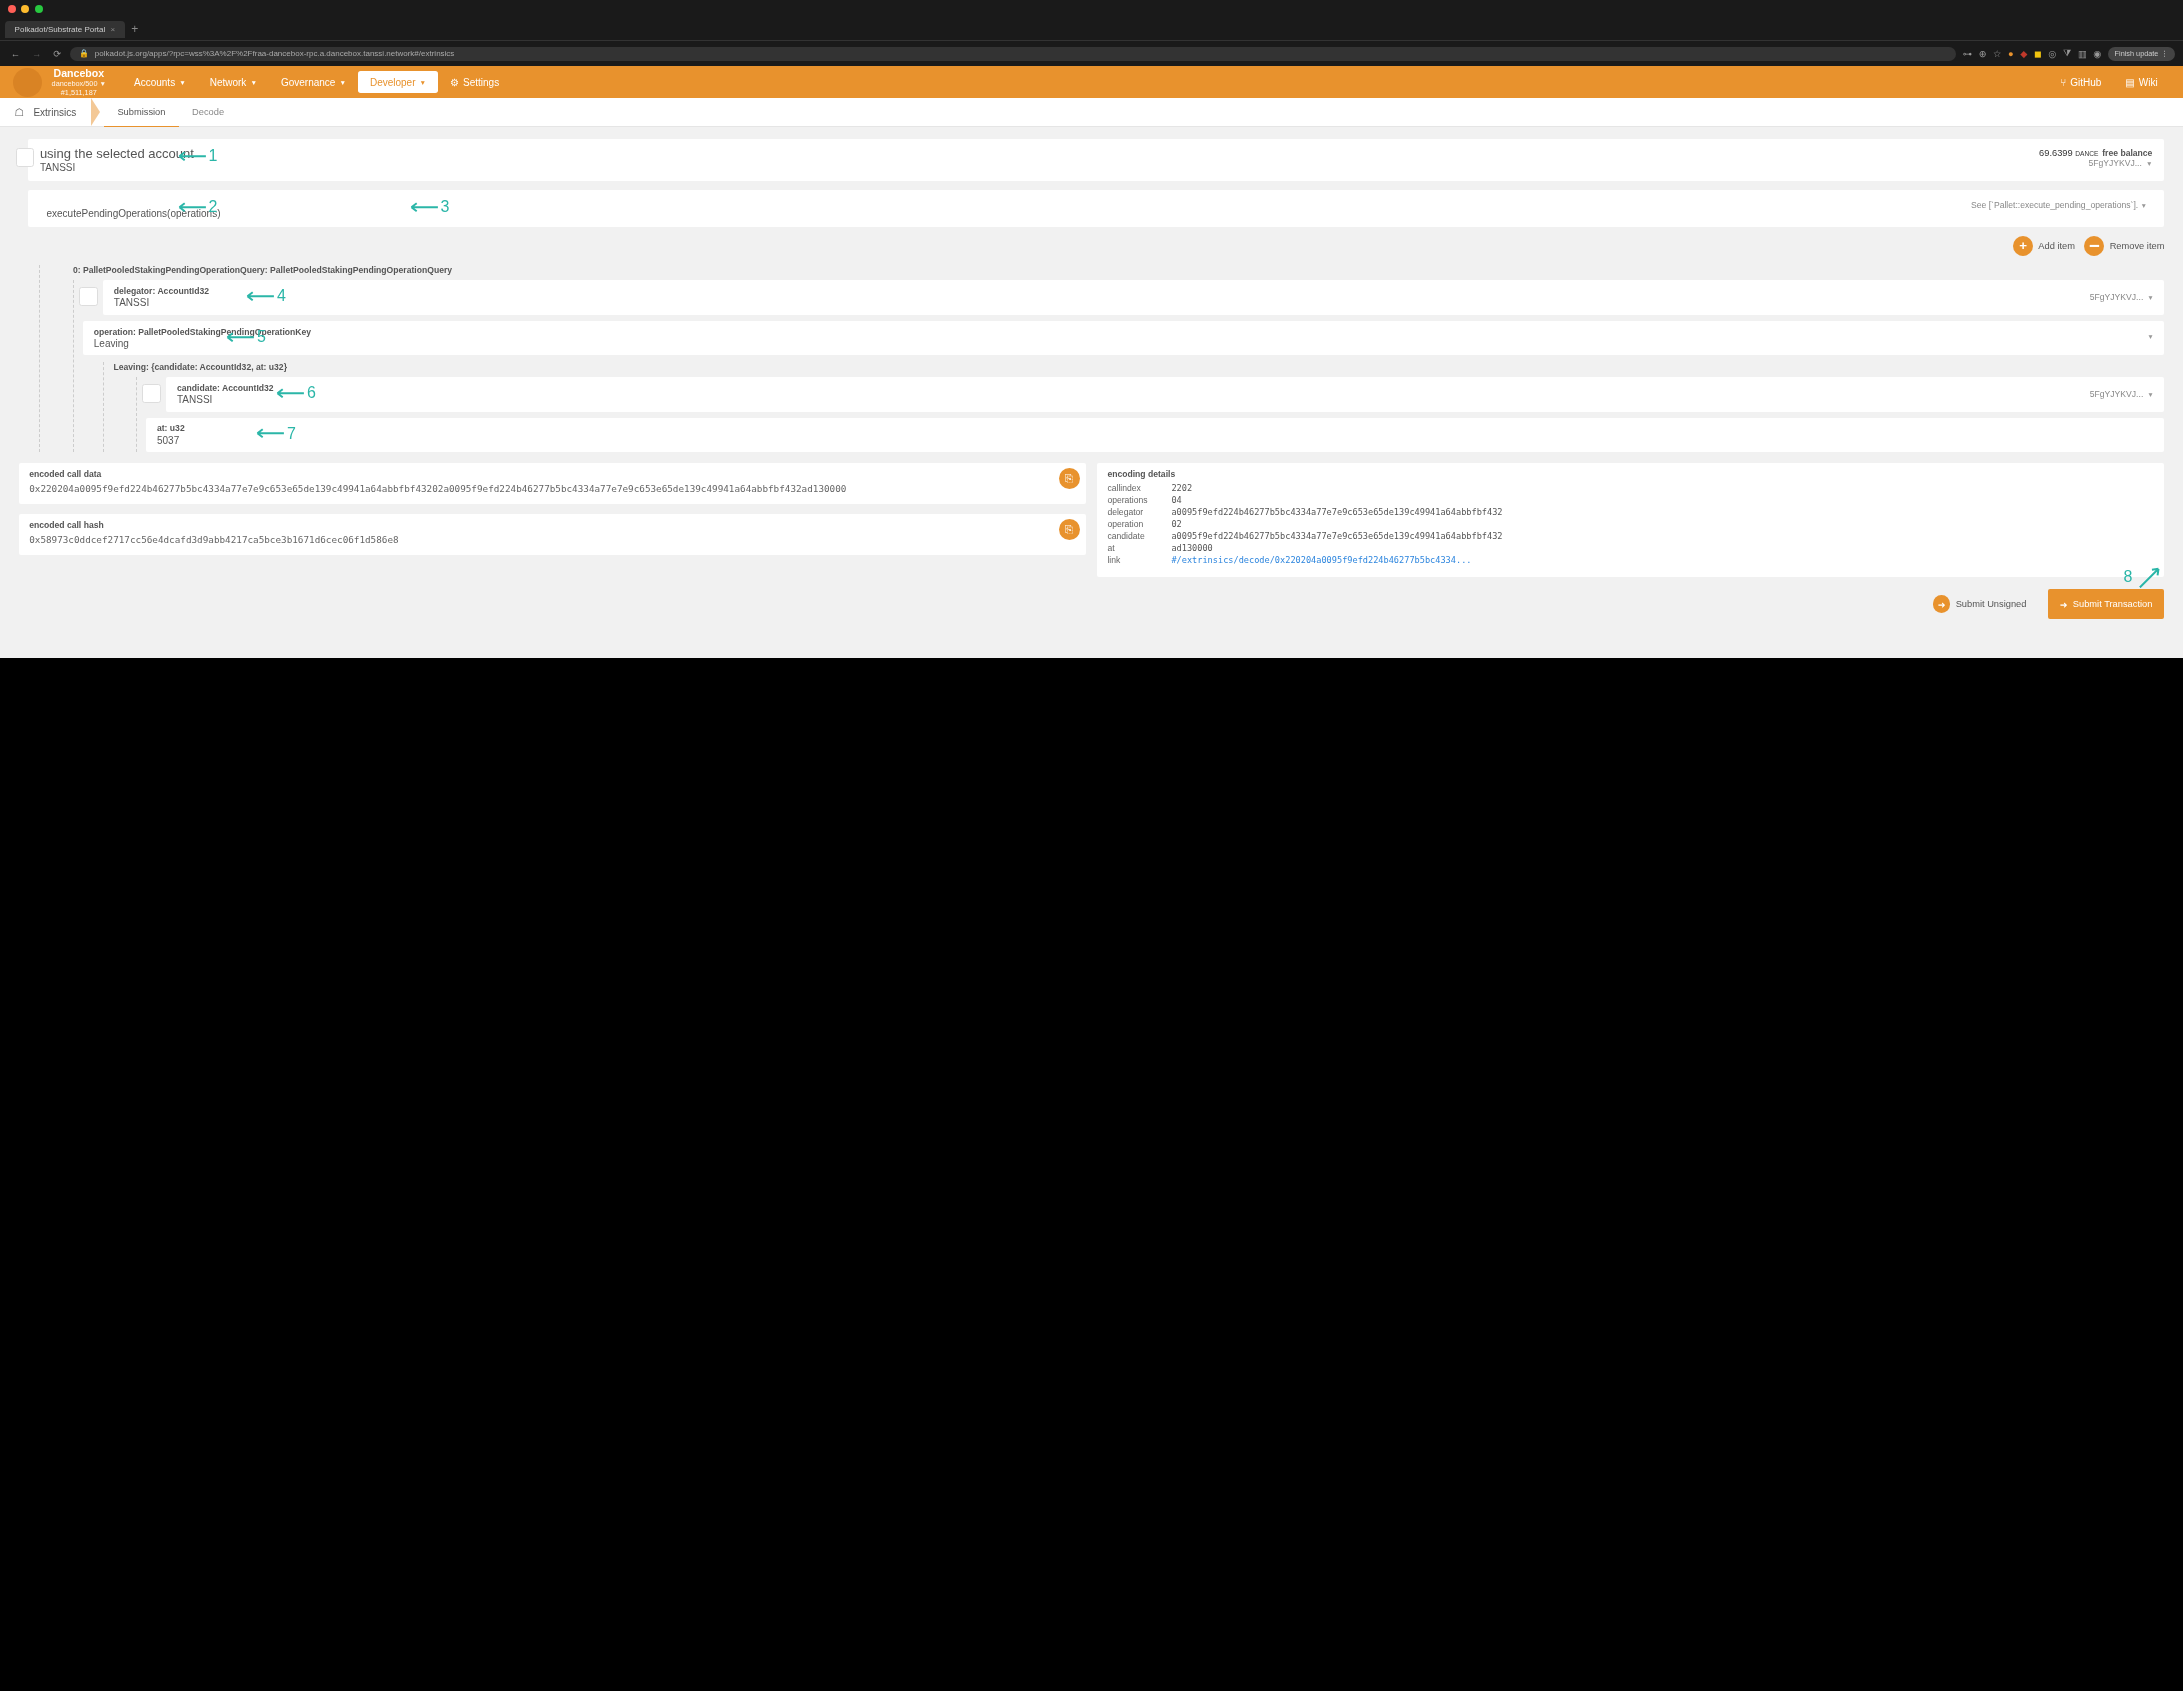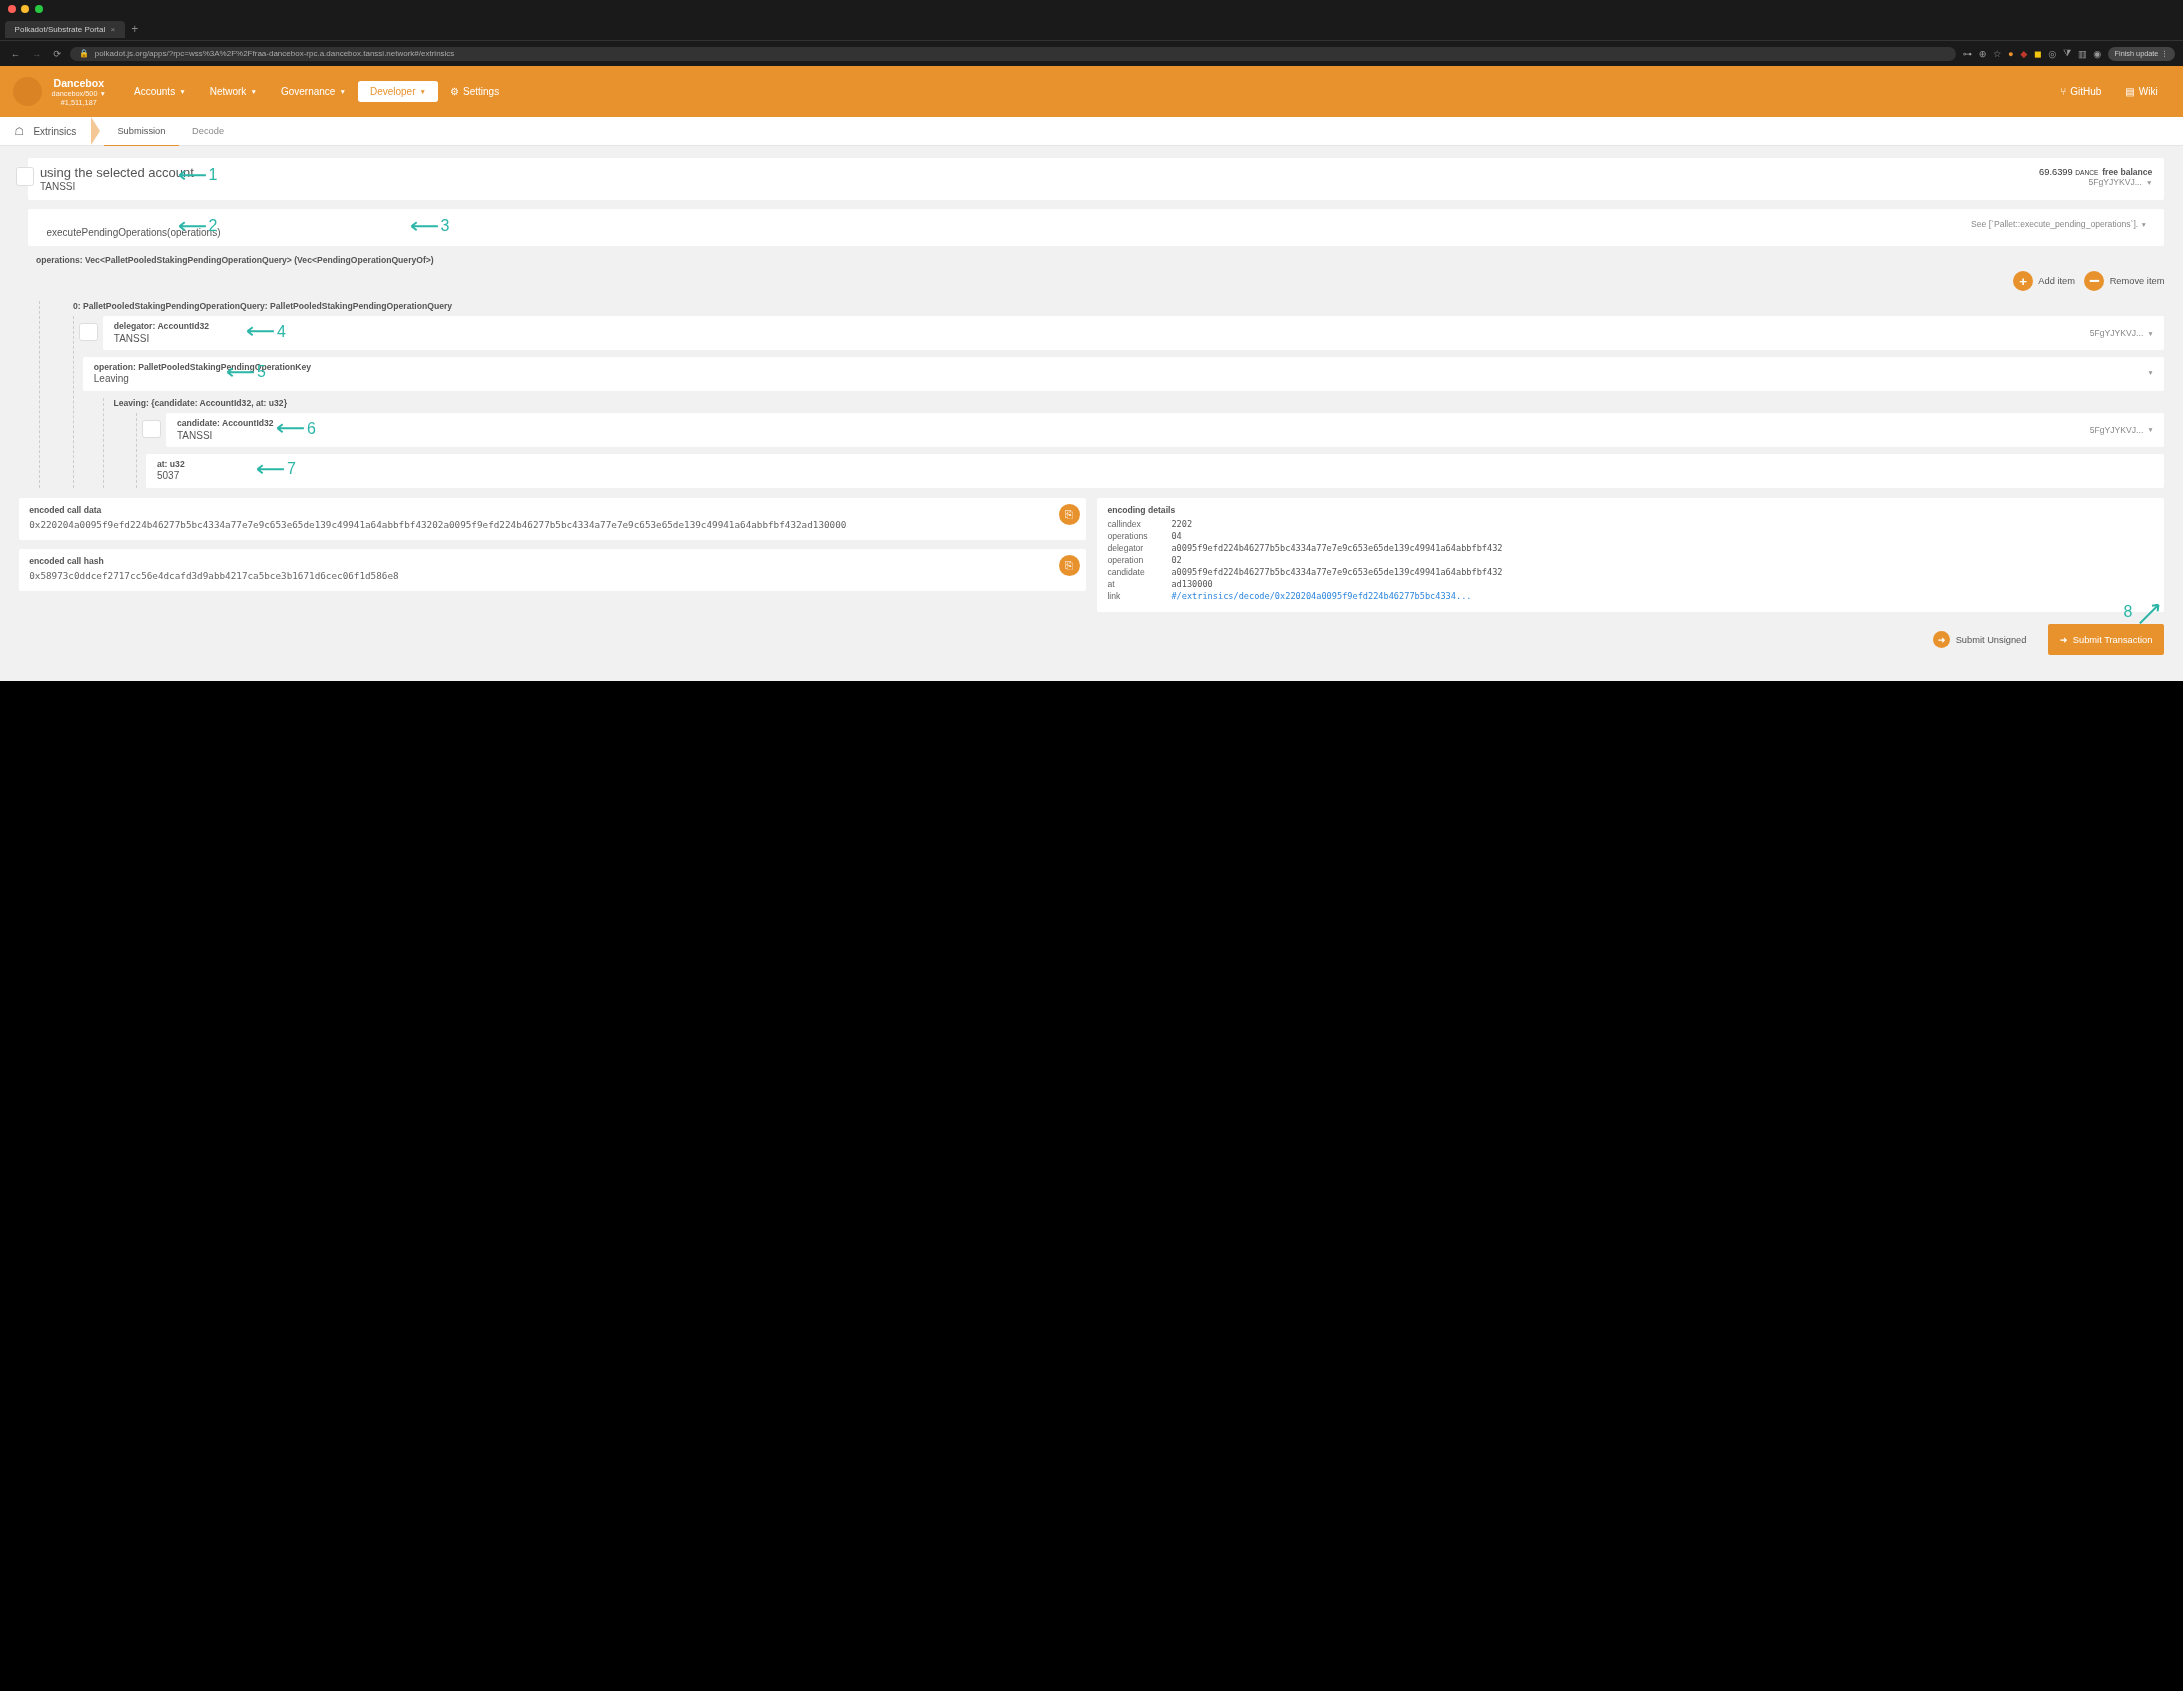--- a/index.html
+++ b/index.html
@@ -9,21 +9,21 @@
     .red{background:#ff5f57}.yellow{background:#febc2e}.green{background:#28c840}
     .tabbar{background:#1a1a1a;display:flex;align-items:center;padding:0 5.3px;height:22.6px;border-bottom:0.7px solid #333}
     .tab{background:#333;color:#ccc;padding:4px 9.3px;border-radius:4px 4px 0 0;font-size:8px;display:flex;align-items:center;gap:5.3px}
     .tab .x{color:#888;cursor:pointer}
     .newtab{color:#888;margin-left:6.6px;font-size:12px;cursor:pointer}
     .urlbar{background:#1a1a1a;display:flex;align-items:center;gap:6.6px;padding:4px 8px;height:25px}
     .nav-icon{color:#999;font-size:9.3px;cursor:pointer;padding:1.3px 2.7px}
     .url{flex:1;background:#333;border-radius:13.3px;padding:2.7px 9.3px;color:#aaa;font-size:8px;display:flex;align-items:center;gap:5.3px}
     .url-icons{display:flex;gap:6.6px;color:#999;font-size:9.3px;align-items:center}
     .finish-update{background:#444;color:#ccc;border-radius:9.3px;padding:2.7px 6.6px;font-size:7.3px;display:flex;align-items:center;gap:2.7px}
-    .topnav{background:#e8922d;display:flex;align-items:center;height:51px;padding:0 13.3px;color:#fff}
+    .topnav{background:#e8922d;display:flex;align-items:center;height:32px;padding:0 13.3px;color:#fff}
     .logo-circ{width:29px;height:29px;border-radius:50%;background:#d98324;margin-right:9.3px}
     .chain-info{margin-right:16px;text-align:center;cursor:pointer}
     .chain-info .name{font-size:10.6px;font-weight:600}
     .chain-info .sub{font-size:7.3px;opacity:.9}
     .nav-item{padding:0 12px;font-size:10px;display:flex;align-items:center;gap:4px;cursor:pointer}
     .nav-item.active{background:#fff;color:#e8922d;border-radius:2.7px;padding:5.3px 12px}
     .caret{font-size:6.6px}
     .spacer{flex:1}
     .subnav{background:#fff;display:flex;align-items:center;height:29px;border-bottom:0.7px solid #e5e5e5}
     .sn-icon{padding:0 9.3px 0 14.6px;color:#666}
@@ -213,21 +213,20 @@
         <span>2</span>
       </div>
     <div class="annotate" style="left:378px;top:8px">
         <svg viewBox="0 0 48 16">
           <path d="M48 8 L8 8 M8 8 L16 2 M8 8 L16 14" stroke="#2bb6a8" stroke-width="3" fill="none"></path>
         </svg>
         <span>3</span>
       </div>
   </div>
 
-  <div class="section-title">operations: Vec&lt;PalletPooledStakingPendingOperationQuery&gt; (Vec&lt;PendingOperationQueryOf&gt;)</div>
 
   <div class="actions">
     <div class="btn-txt">
         <div class="btn-circ">
           <span class="plus-sign">+</span>
         </div>
         <span>Add item</span>
       </div>
     <div class="btn-txt">
         <div class="btn-circ">

